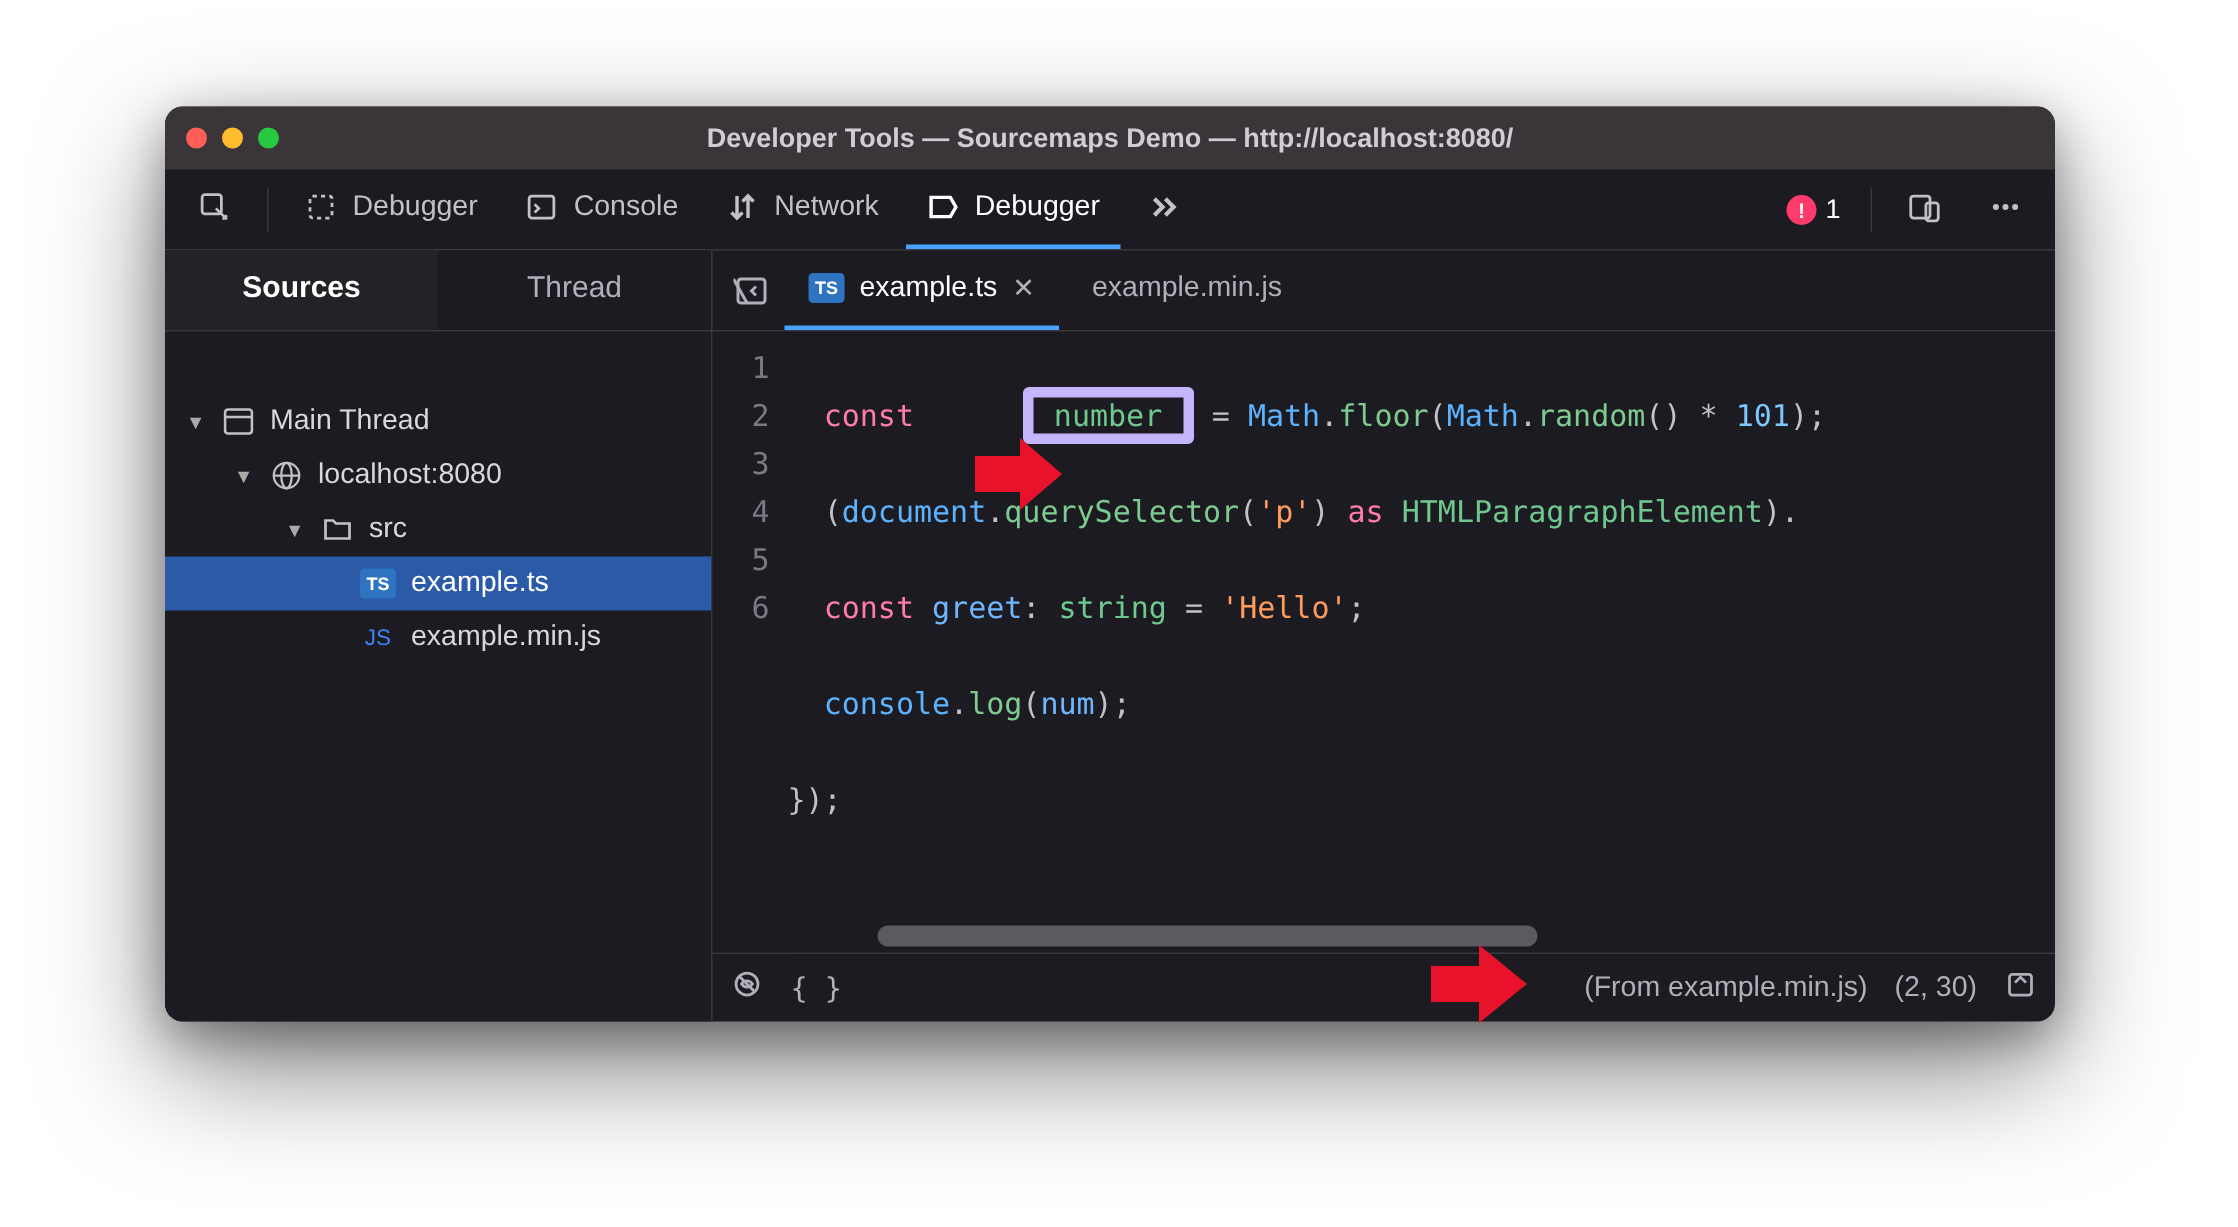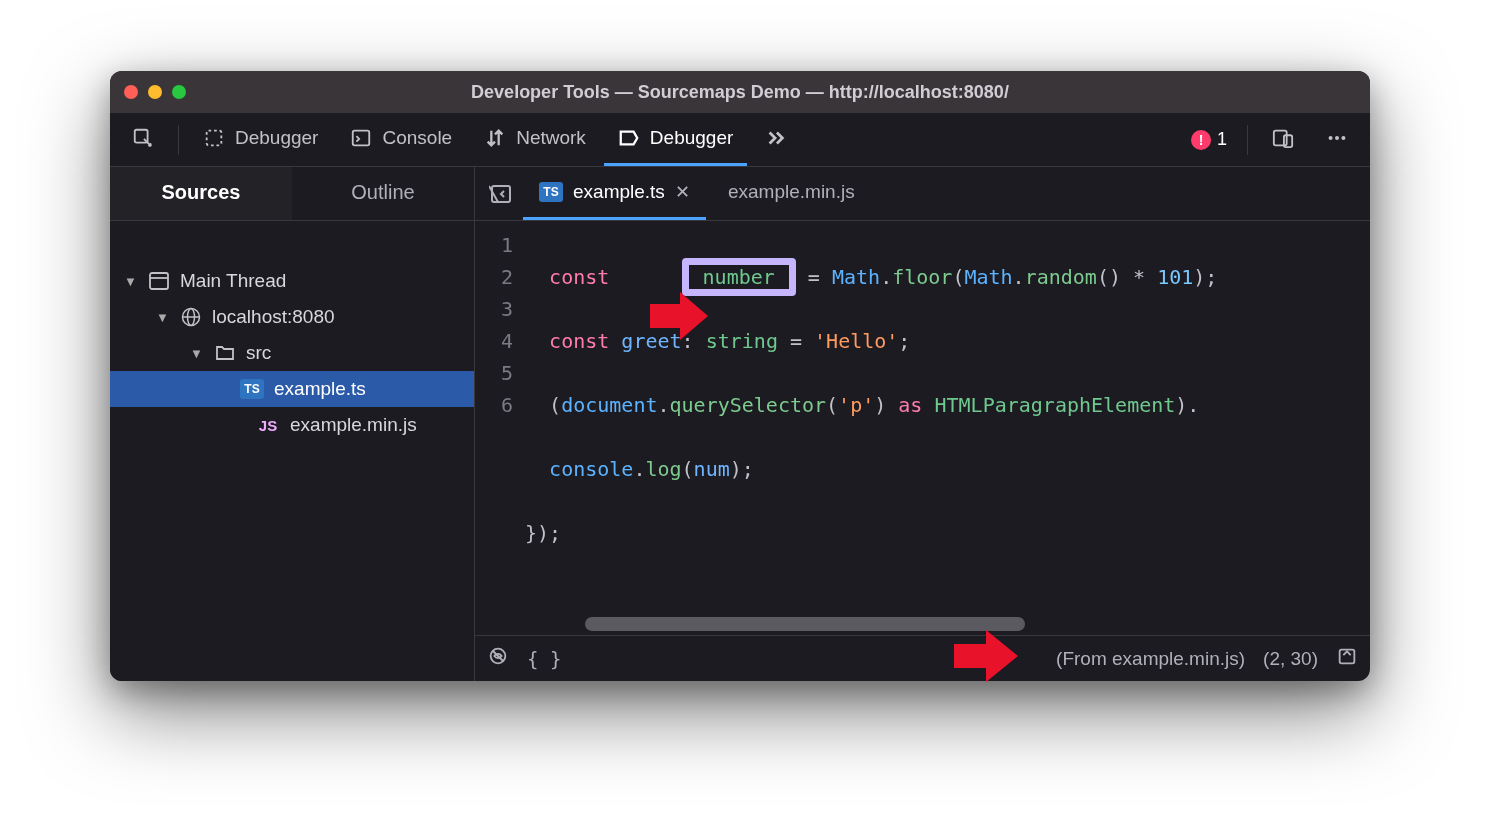--- a/index.html
+++ b/index.html
@@ -122,23 +122,23 @@
   }
   .tree-row.selected { background: #2a5aa8; color:#fff; }
   .chev { width: 14px; display:inline-block; color:#aaa; font-size:13px; }
   .ticon { width:22px; height:22px; display:flex; align-items:center; justify-content:center; }
   .ts-badge {
     background:#2f74c0; color:#fff; font-size:12px; font-weight:700;
     width:24px; height:20px; border-radius:3px;
     display:flex; align-items:center; justify-content:center;
   }
   .js-badge {
-    color:#f0abfc; font-size:15px; font-weight:700;
+    color:#3b82f6; font-size:15px; font-weight:400;
     width:24px; height:20px;
-    display:flex; align-items:center; justify-content:center;margin-left:16px;
+    display:flex; align-items:center; justify-content:center;
   }
   .main {
     flex: 1;
     display: flex;
     flex-direction: column;
     min-width: 0;
   }
   .file-tabs {
     height: 54px;
     display: flex;
@@ -316,21 +316,21 @@
     </div>
   </div>
 
   <div class="body">
     <div class="sidebar">
       <div class="side-tabs">
         <div class="side-tab active">
           <span>Sources</span>
         </div>
         <div class="side-tab">
-          <span>Outline</span>
+          <span>Thread</span>
         </div>
       </div>
       <div class="tree">
         <div class="tree-row" style="padding-left:14px">
           <span class="chev">▼</span>
           <span class="ticon">
             <svg width="20" height="18" viewBox="0 0 20 18" fill="none" stroke="#c2c2c6" stroke-width="1.8">
                 <rect x="1" y="1" width="18" height="16" rx="2"></rect>
                 <line x1="1" y1="6" x2="19" y2="6"></line>
               </svg>
@@ -391,22 +391,22 @@
         <div class="gutter">
           <div>1</div>
           <div>2</div>
           <div>3</div>
           <div>4</div>
           <div>5</div>
           <div>6</div>
         </div>
         <div class="code">
 <div><span>  </span><span class="tok-kw">const</span><span> </span><span style="visibility:hidden">num: </span><span class="highlight tok-type">number</span><span class="tok-punc"> = </span><span class="tok-obj">Math</span><span class="tok-punc">.</span><span class="tok-prop">floor</span><span class="tok-punc">(</span><span class="tok-obj">Math</span><span class="tok-punc">.</span><span class="tok-prop">random</span><span class="tok-punc">() * </span><span class="tok-num">101</span><span class="tok-punc">);</span></div>
+<div><span>  </span><span class="tok-punc">(</span><span class="tok-obj">document</span><span class="tok-punc">.</span><span class="tok-prop">querySelector</span><span class="tok-punc">(</span><span class="tok-str">'p'</span><span class="tok-punc">) </span><span class="tok-kw">as</span><span> </span><span class="tok-type">HTMLParagraphElement</span><span class="tok-punc">).</span></div>
 <div><span>  </span><span class="tok-kw">const</span><span> </span><span class="tok-ident">greet</span><span class="tok-punc">: </span><span class="tok-type">string</span><span class="tok-punc"> = </span><span class="tok-str">'Hello'</span><span class="tok-punc">;</span></div>
-<div><span>  </span><span class="tok-punc">(</span><span class="tok-obj">document</span><span class="tok-punc">.</span><span class="tok-prop">querySelector</span><span class="tok-punc">(</span><span class="tok-str">'p'</span><span class="tok-punc">) </span><span class="tok-kw">as</span><span> </span><span class="tok-type">HTMLParagraphElement</span><span class="tok-punc">).</span></div>
 <div><span>  </span><span class="tok-obj">console</span><span class="tok-punc">.</span><span class="tok-prop">log</span><span class="tok-punc">(</span><span class="tok-ident">num</span><span class="tok-punc">);</span></div>
 <div><span class="tok-punc">});</span></div>
           <div class="scrollbar-h"></div>
         </div>
       </div>
 
       <div class="footer">
         <span>
           <svg width="22" height="22" viewBox="0 0 24 24" fill="none" stroke="#b0b0b8" stroke-width="2">
               <circle cx="12" cy="12" r="8"></circle>

